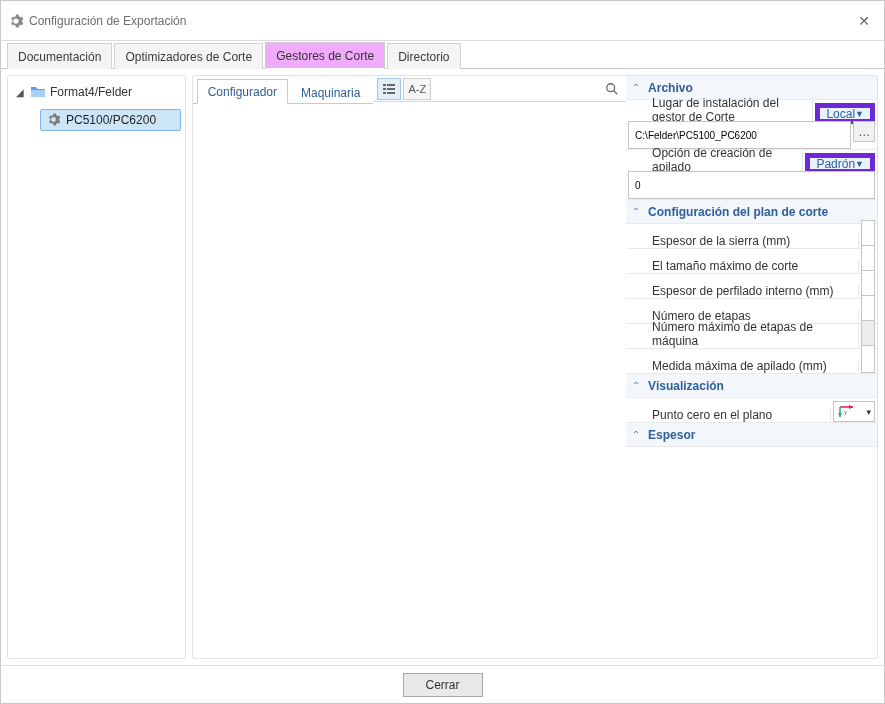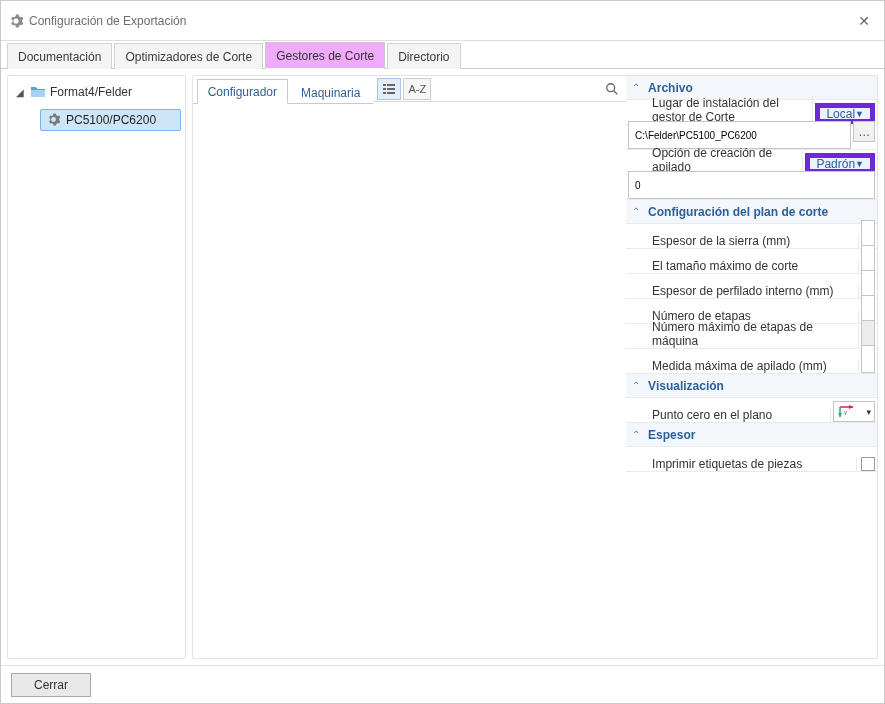--- a/index.html
+++ b/index.html
@@ -44,21 +44,21 @@
   .vfield { width:100%; height:28px; border:1px solid #c5c5c5; padding:0 6px; font-size:10px; background:#fff;}
   .vfield.readonly { background:#ececec; color:#333;}
   .vselect { width:100%; height:21px; border:5px solid #6d28d9; background:#eaf2fb; display:flex; align-items:center; justify-content:space-between; padding:0 6px; color:#2d5f9a; cursor:pointer;}
   .vselect .arrow { font-size:9px; color:#2d5f9a;}
   .path-wrap { width:100%; display:flex; gap:2px;}
   .path-btn { width:24px; height:21px; border:1px solid #c5c5c5; background:#f1f1f1; display:inline-flex; align-items:center; justify-content:center; cursor:pointer; color:#555;}
   .origin-btn { width:42px; height:21px; border:1px solid #c5c5c5; background:#fff; display:inline-flex; align-items:center; justify-content:space-between; padding:0 3px; cursor:pointer;}
   .origin-icon { width:20px; height:16px; }
   .origin-arrow { font-size:9px; color:#333;}
   .checkbox { width:14px; height:14px; border:1px solid #9b9b9b; background:#fff; margin-left:2px; cursor:pointer;}
-  .footer { height: 38px; border-top:1px solid #e0e0e0; display:flex; align-items:center; justify-content:flex-start; padding:0 10px; }
+  .footer { height: 38px; border-top:1px solid #e0e0e0; display:flex; align-items:center; justify-content:center; padding:0 10px; }
   .close-btn { min-width: 80px; height:24px; border:1px solid #a8a8a8; background:#e9e9e9; cursor:pointer; color:#333; font-size:12px;}
 </style>
 </head>
 <body>
 
 <div class="window">
 
   <div class="titlebar">
     <span class="gear">
       <svg width="14" height="14" viewBox="0 0 16 16">
@@ -233,26 +233,20 @@
               </span>
               <span class="origin-arrow">▾</span>
             </div>
           </div>
         </div>
 
         <div class="group-header">
           <span class="group-chevron">⌃</span>
           <span class="group-title">Espesor</span>
         </div>
-        <div class="prop-row">
-          <div class="prop-label">Imprimir etiquetas de piezas</div>
-          <div class="prop-value">
-              <div class="checkbox"></div>
-            </div>
-        </div>
 
       </div>
     </div>
   </div>
 
   <div class="footer">
     <button class="close-btn">Cerrar</button>
   </div>
 
 </div>

